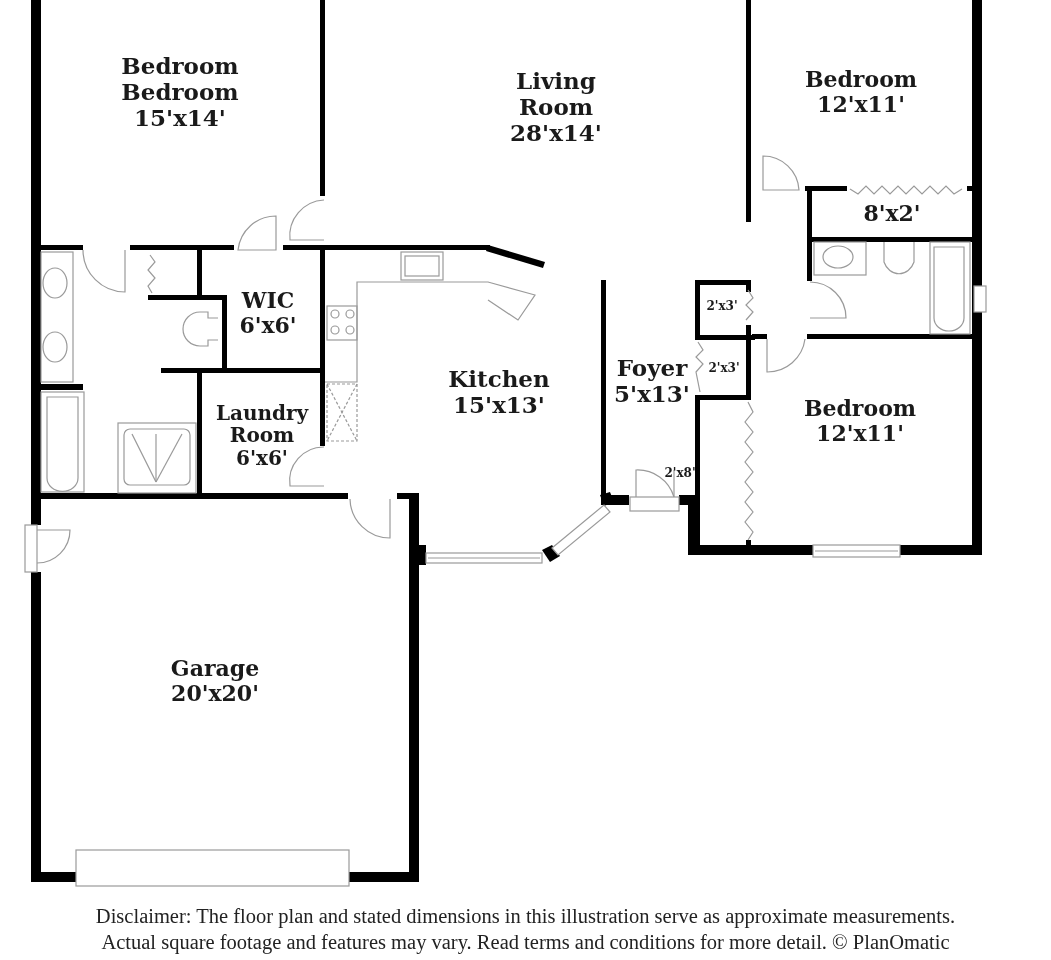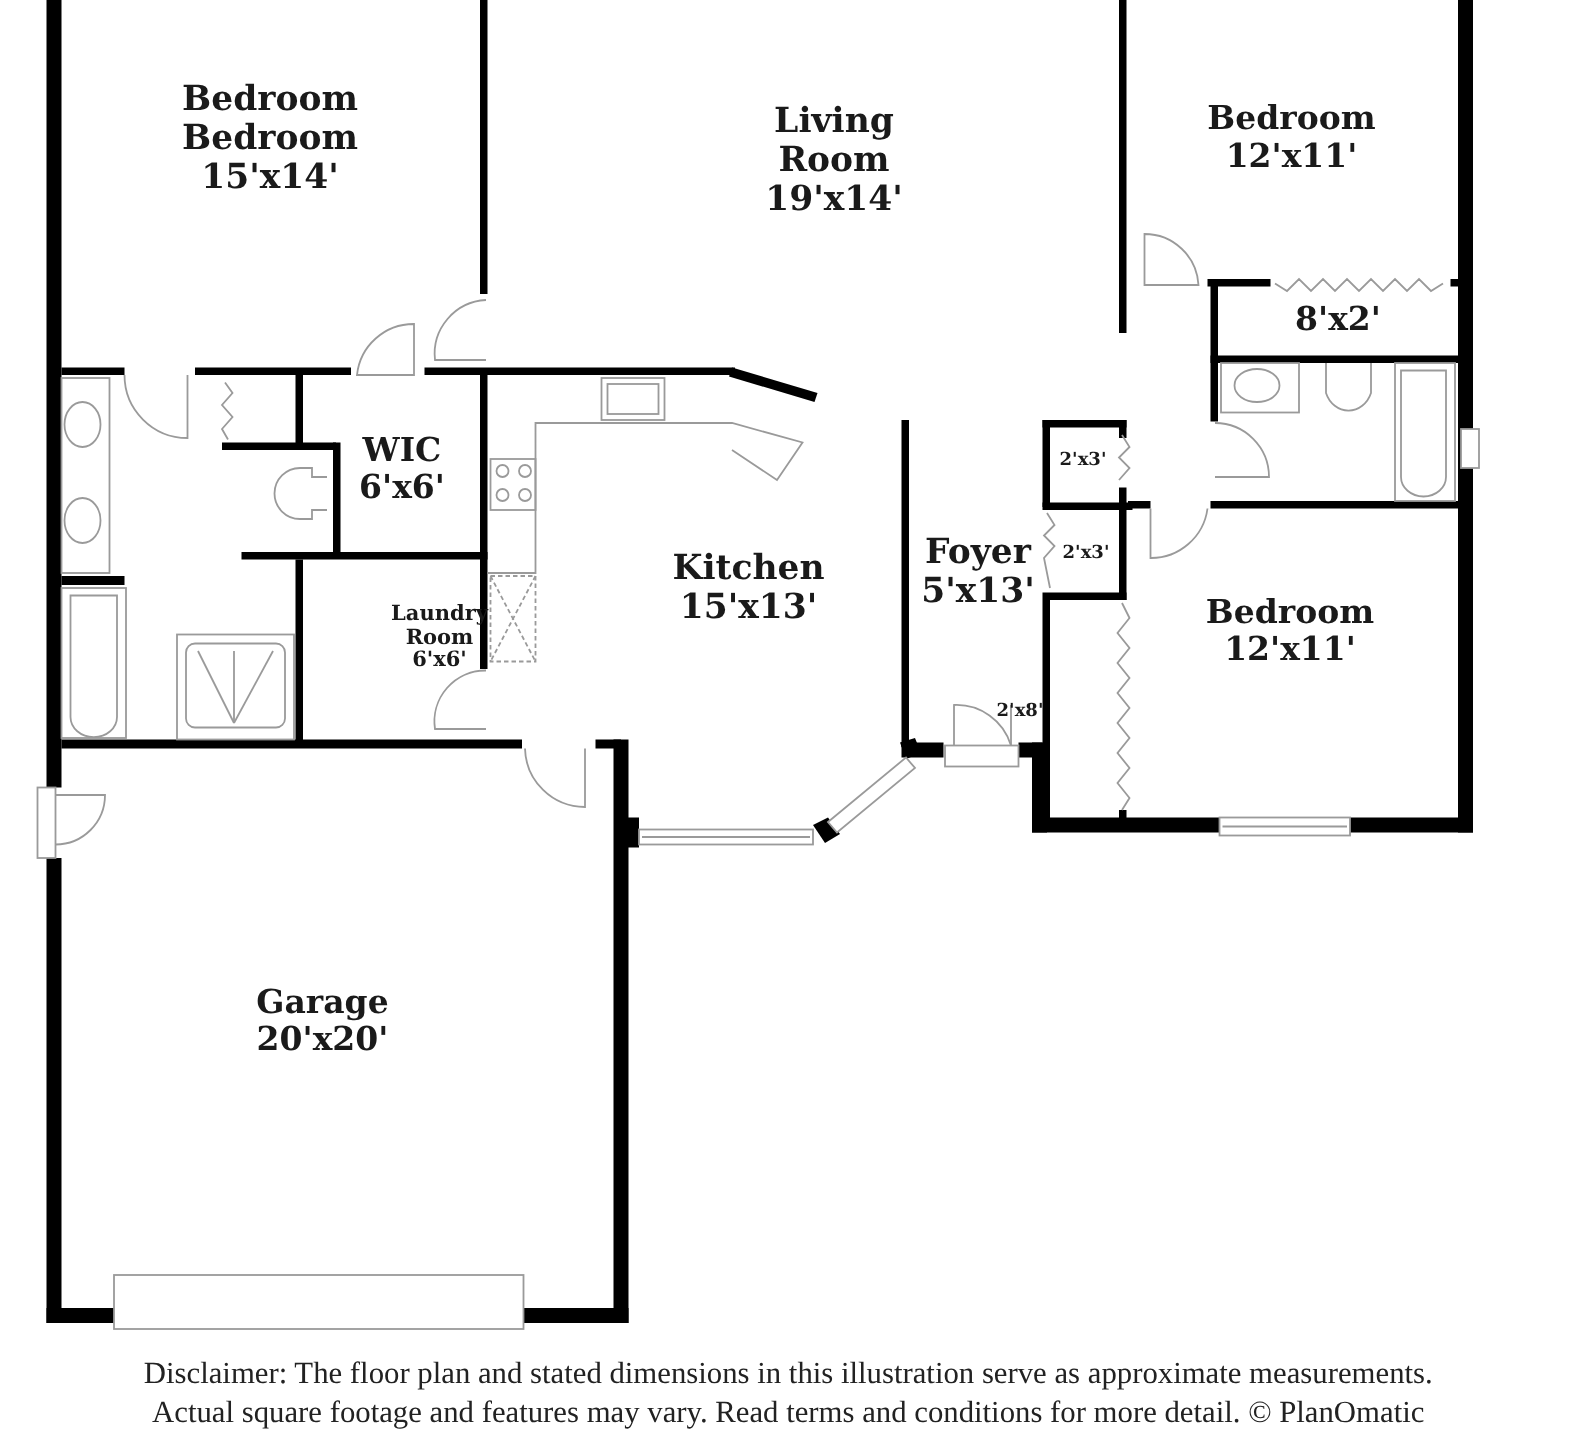--- a/index.html
+++ b/index.html
@@ -7,21 +7,21 @@
   #plan { position: absolute; left: 0; top: 0; width: 1051px; height: 900px; }
   .wall { fill: #000000; }
   .fix { fill: none; stroke: #9a9a9a; stroke-width: 1.2; }
   .fixw { fill: #ffffff; stroke: #9a9a9a; stroke-width: 1.2; }
   .doorarc { fill: none; stroke: #9a9a9a; stroke-width: 1.2; }
   .zig { fill: none; stroke: #9a9a9a; stroke-width: 1.2; }
   .room-label { position: absolute; text-align: center; font-family: "DejaVu Serif", "Liberation Serif", serif; font-weight: bold; color: #1a1a1a; line-height: 1.12; white-space: nowrap; transform: translateX(-50%); }
   .room-label span { display: block; }
   .lg { font-size: 23px; }
   .md { font-size: 22px; }
-  .sm { font-size: 14px; margin-left: 31px; }
+  .sm { font-size: 20px; }
   .xs { font-size: 12px; }
   .disclaimer { position: absolute; left: 0; width: 1051px; text-align: center; font-family: "Liberation Serif", "DejaVu Serif", serif; font-size: 20.5px; color: #222222; white-space: nowrap; }
 </style>
 </head>
 <body>
 
 <svg id="plan" viewBox="0 0 1051 900" xmlns="http://www.w3.org/2000/svg">
 
   <g>
 
@@ -180,21 +180,21 @@
 
 <div class="room-label lg" style="left:180px; top:53px;">
   <span>Bedroom</span>
   <span>Bedroom</span>
   <span>15'x14'</span>
 </div>
 
 <div class="room-label lg" style="left:556px; top:68px;">
   <span>Living</span>
   <span>Room</span>
-  <span>19'x14'</span>
+  <span>28'x14'</span>
 </div>
 
 <div class="room-label md" style="left:861px; top:67px;">
   <span>Bedroom</span>
   <span>12'x11'</span>
 </div>
 
 <div class="room-label md" style="left:892px; top:201px;">
   <span>8'x2'</span>
 </div>

